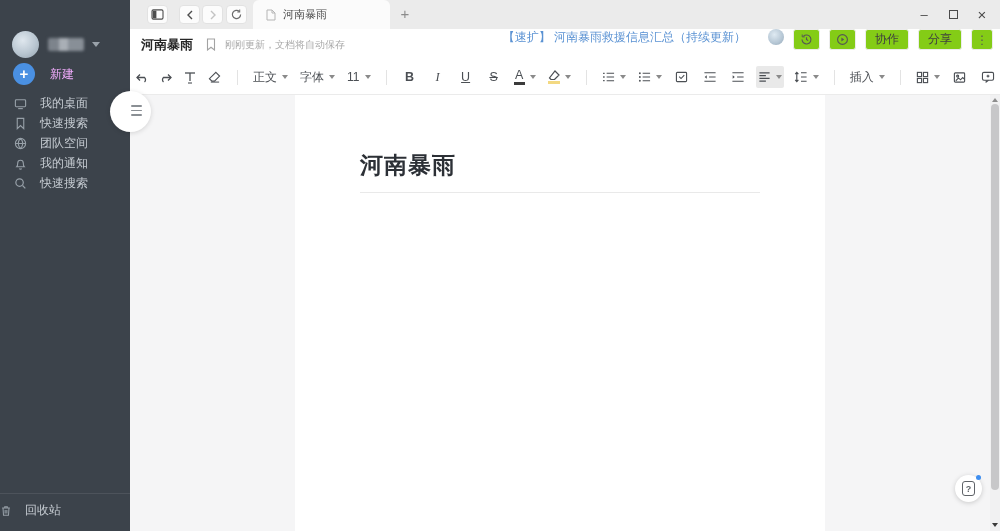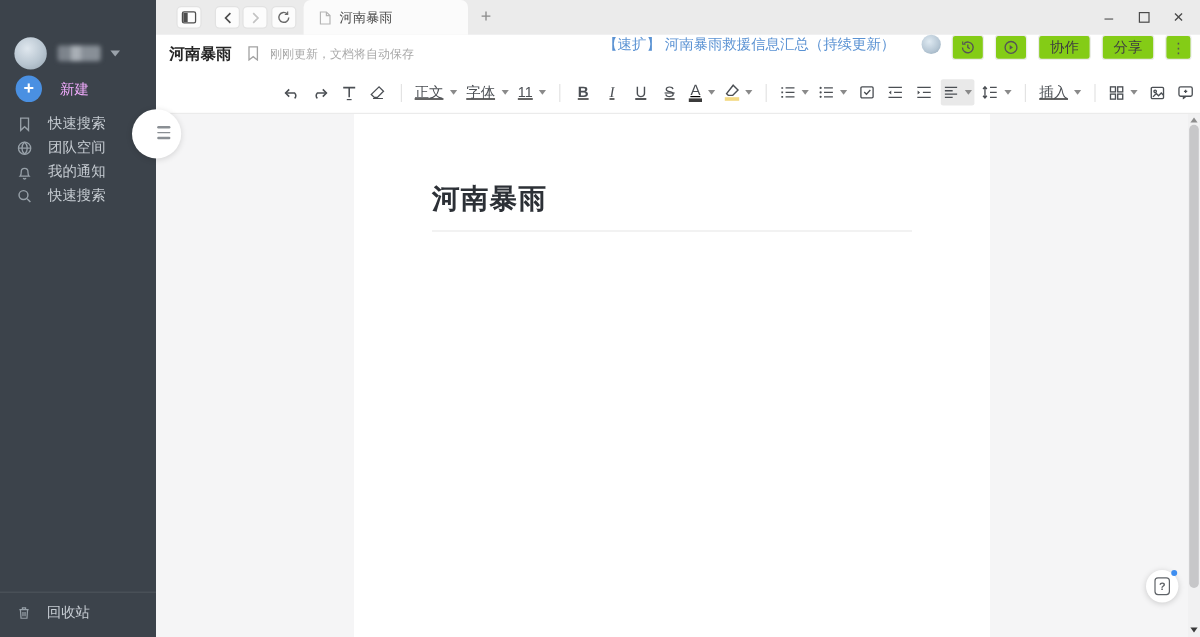--- a/index.html
+++ b/index.html
@@ -12,21 +12,21 @@
   .blur-name { width:36px; height:13px; margin-left:9px; border-radius:2px;
     background:linear-gradient(90deg,#7d848c 0 30%, #a9afb6 30% 55%, #888f97 55% 100%); filter:blur(1.6px); }
   .caret-down { width:0; height:0; border-left:4px solid transparent; border-right:4px solid transparent; border-top:5px solid #9aa2aa; margin-left:8px; }
   .new-row { position:absolute; left:13px; top:63px; display:flex; align-items:center; cursor:pointer; }
   .new-circle { width:22px; height:22px; border-radius:50%; background:#4a90e2; color:#fff; font-size:15px; line-height:21px; text-align:center; font-weight:bold; }
   .new-label { margin-left:15px; font-size:12px; color:#f0abfc; }
   .menu { position:absolute; left:0; top:93px; width:130px; }
   .menu-item { height:20px; display:flex; align-items:center; padding-left:14px; font-size:12px; color:#c6ccd2; cursor:pointer; }
   .menu-item svg { margin-right:13px; flex:none; }
   .side-divider { position:absolute; left:0; top:493px; width:130px; height:1px; background:rgba(255,255,255,.09); }
-  .recycle-row { position:absolute; left:0; top:500px; width:130px; height:20px; display:flex; align-items:center; padding-left:14px; font-size:12px; color:#c6ccd2; cursor:pointer; }
+  .recycle-row { position:absolute; left:0; top:500px; width:130px; height:20px; display:flex; align-items:center; font-size:12px; color:#c6ccd2; cursor:pointer; }
   .recycle-row svg { margin-right:13px; }
 
   
   #main { position:absolute; left:130px; top:0; width:870px; height:531px; }
 
   
   .tabbar { position:absolute; left:0; top:0; width:870px; height:29px; background:#ebebeb; }
   .nav-btn { position:absolute; top:5px; width:21px; height:19px; background:#fcfcfc; border:1px solid #e2e2e2; border-radius:4px; display:flex; align-items:center; justify-content:center; cursor:pointer; }
   .tab { position:absolute; left:123px; top:0; width:137px; height:29px; background:#fbfbfb; border-radius:6px 6px 0 0; display:flex; align-items:center; padding-left:13px; }
   .tab-title { font-size:11px; color:#4a4a4a; margin-left:7px; }
@@ -42,21 +42,21 @@
   .header-right { position:absolute; right:7px; top:0; height:31px; display:flex; align-items:flex-start; }
   .announce { font-size:12px; color:#5a92d3; cursor:pointer; white-space:nowrap; }
   .avatar-sm { width:16px; height:16px; border-radius:50%; margin-left:22px;
     background:radial-gradient(circle at 40% 35%, #dfeaf2 0%, #b5c6d4 60%, #90a4b4 100%); filter:blur(.4px); cursor:pointer; }
   .hbtn { height:21px; border:1px solid #ececec; background:#84cc16; border-radius:3px; display:flex; align-items:center; justify-content:center; margin-left:9px; cursor:pointer; }
   .hbtn.icon { width:27px; }
   .hbtn.text { padding:0 9px; font-size:12px; color:#3f3f3f; }
   .more-glyph { color:#555; font-size:12px; letter-spacing:0; }
 
   
-  .toolbar { position:absolute; left:0; top:60px; width:870px; height:35px; background:#fff; border-bottom:1px solid #ebebeb; display:flex; align-items:center; justify-content:flex-end;text-decoration:underline; }
+  .toolbar { position:absolute; left:0; top:60px; width:870px; height:35px; background:#fff; border-bottom:1px solid #ebebeb; display:flex; align-items:center; justify-content:space-between; }
   .tgroup { display:flex; align-items:center; }
   .tbtn { display:flex; align-items:center; justify-content:center; height:22px; min-width:20px; padding:0 2px; margin:0 2px; border-radius:2px; color:#4b4f54; cursor:pointer; font-size:12.5px; }
   .tbtn.active { background:#e9e9e9; }
   .tsep { width:1px; height:15px; background:#e3e3e3; margin:0 7px; }
   .ddcaret { width:0; height:0; border-left:3.5px solid transparent; border-right:3.5px solid transparent; border-top:4px solid #8a8a8a; margin-left:5px; }
   .txt-btn { font-size:12px; color:#4b4f54; }
   .glyph-b { font-weight:bold; }
   .glyph-i { font-style:italic; font-family:"Liberation Serif",serif; }
   .glyph-u { text-decoration:underline; }
   .glyph-s { text-decoration:line-through; }
@@ -96,20 +96,27 @@
   </div>
 
   <div class="new-row">
     <div class="new-circle">+</div>
     <div class="new-label">新建</div>
   </div>
 
   <div class="menu">
     <div class="menu-item">
       <svg width="13" height="13" viewBox="0 0 14 14" fill="none" stroke="#97a0a8" stroke-width="1.2">
+          <rect x="1.5" y="3" width="11" height="7.5" rx="1"></rect>
+          <path d="M4.5 12.5h5"></path>
+        </svg>
+      <span>我的桌面</span>
+    </div>
+    <div class="menu-item">
+      <svg width="13" height="13" viewBox="0 0 14 14" fill="none" stroke="#97a0a8" stroke-width="1.2">
           <path d="M3.5 1.5h7v11L7 9.2 3.5 12.5z"></path>
         </svg>
       <span>快速搜索</span>
     </div>
     <div class="menu-item">
       <svg width="13" height="13" viewBox="0 0 14 14" fill="none" stroke="#97a0a8" stroke-width="1.2">
           <circle cx="7" cy="7" r="5.5"></circle>
           <path d="M1.5 7h11M7 1.5c-3.2 3.2-3.2 7.8 0 11M7 1.5c3.2 3.2 3.2 7.8 0 11"></path>
         </svg>
       <span>团队空间</span>

